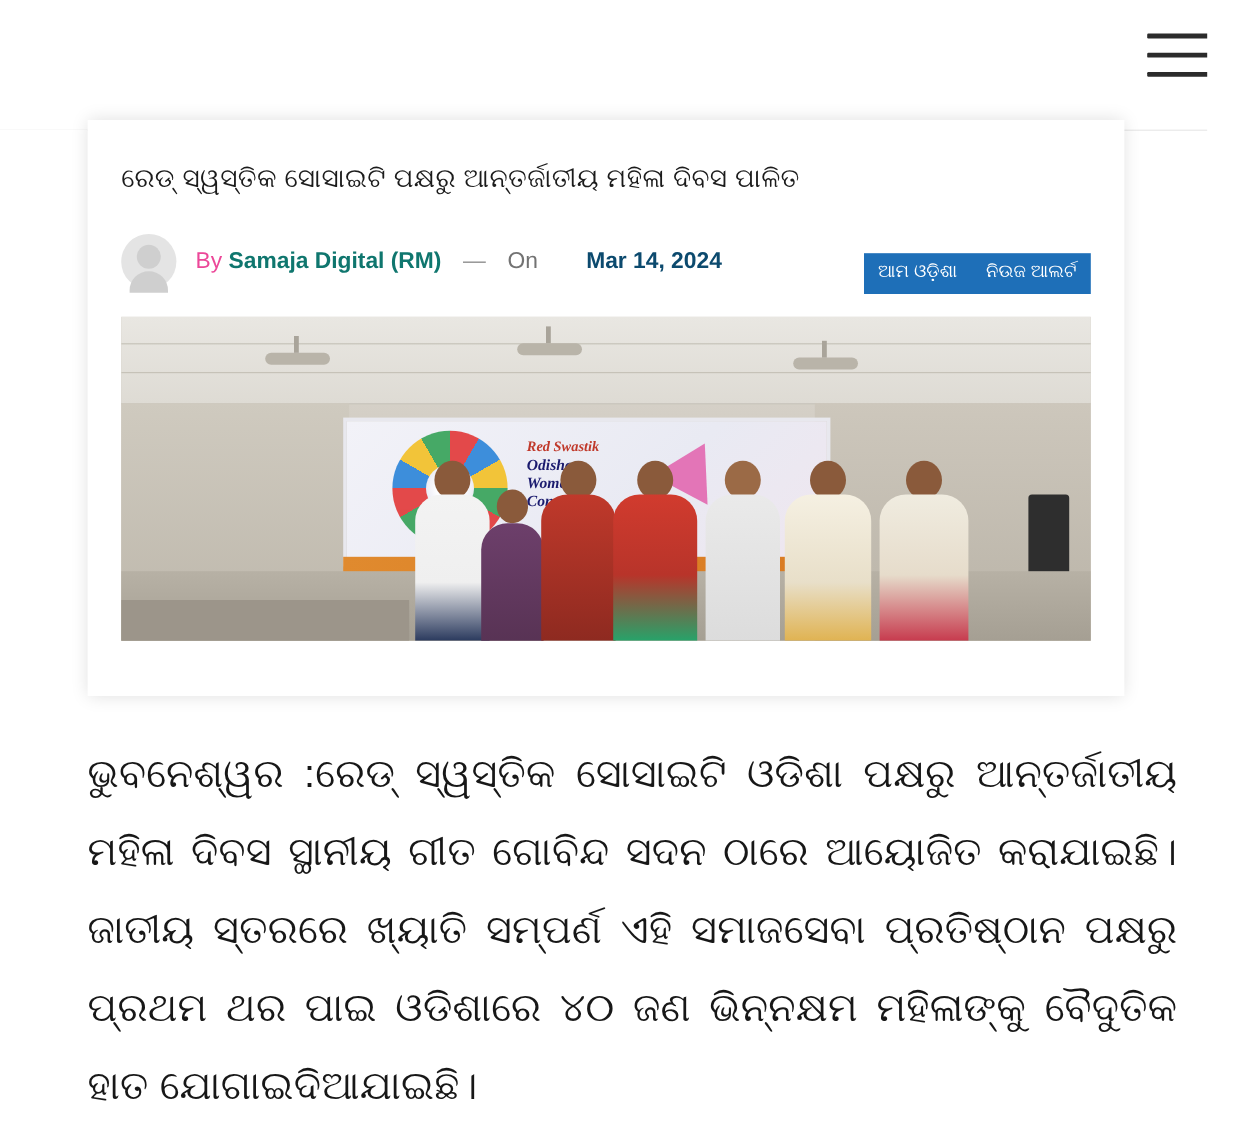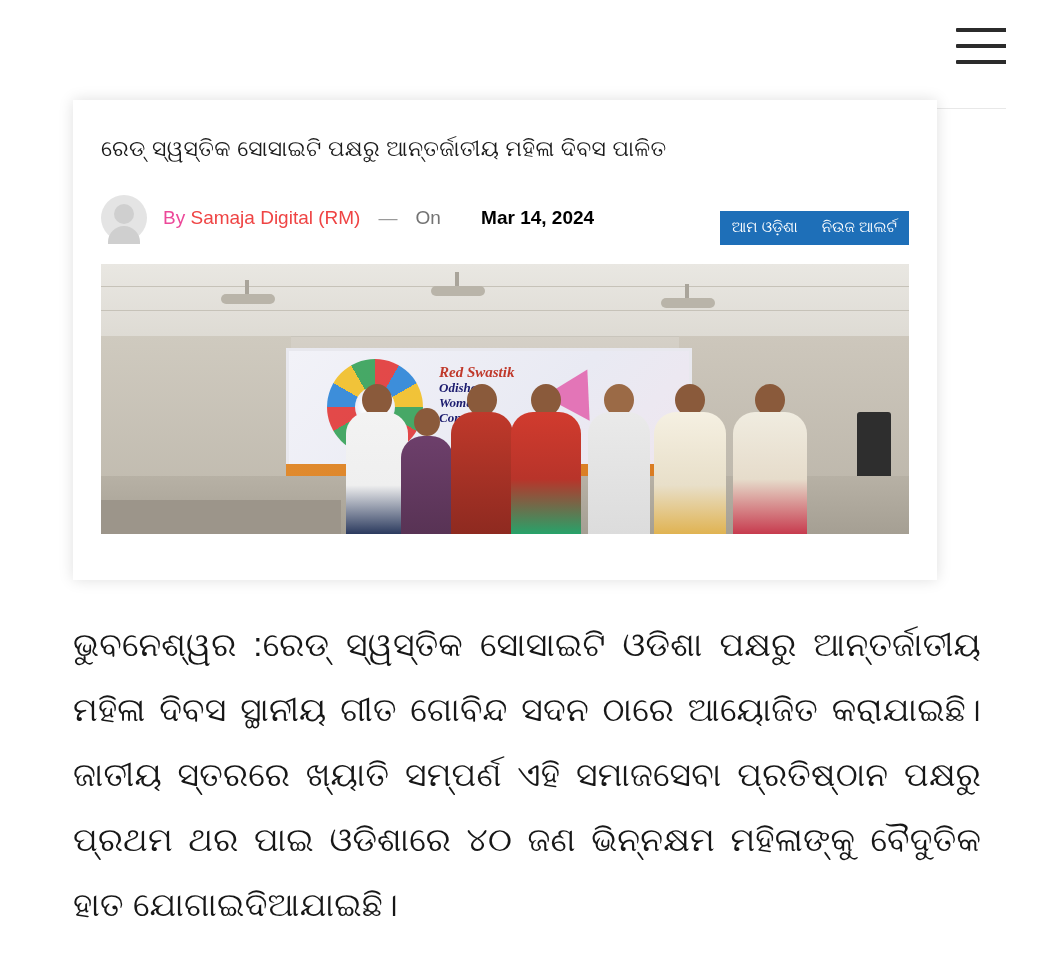--- a/index.html
+++ b/index.html
@@ -127,32 +127,32 @@
     width: 32px; height: 18px;
     border-radius: 16px 16px 0 0;
     background: #cfcfcf;
   }
   .byline {
     margin-left: 16px;
     font-size: 19px;
     color: #3d3d3d;
   }
   .byline .lbl { color: #ec4899; }
-  .byline .name { color: #ef4444; font-weight: normal; margin-top: 48px; }
+  .byline .name { color: #0f766e; font-weight: bold; margin-top: 48px; }
   .meta-dash {
     margin: 0 18px;
     color: #9a9a9a;
     font-size: 19px;
   }
   .dateline {
     font-size: 19px;
     color: #3d3d3d;
   }
   .dateline .lbl { color: #737373; }
-  .dateline .val { color: #000000; font-weight: bold; padding-left: 35px; }
+  .dateline .val { color: #0c4a6e; font-weight: bold; padding-left: 35px; }
   .tag-group {
     position: absolute;
     right: 0;
     top: 17px;
     display: flex;
     gap: 0;
   }
   .tag {
     background: #1e6fb8;
     color: #ffffff;
@@ -218,21 +218,21 @@
   .mandala::after{
     content:""; position:absolute; left:28px; top:28px;
     width:40px;height:40px;border-radius:50%;
     background: radial-gradient(#ffffff 40%, #d8d8ea 100%);
   }
   .poster-text {
     position:absolute; left:150px; top:14px; width:130px;
     color:#1b1b6e; font-family:"Liberation Serif", serif; font-weight:bold;
     font-size:13px; line-height:15px; font-style:italic;
   }
-  .poster-text .red { color:#c0392b; font-size:15px; display:block; }
+  .poster-text .red { color:#c0392b; font-size:12px; display:block; }
   .pink-arrow {
     position:absolute; left:262px; top:16px;
     width:0;height:0;
     border-left: 26px solid transparent;
     border-right: 26px solid transparent;
     border-bottom: 44px solid #e36fb3;
     transform: rotate(28deg);
     opacity:.95;
   }
   .banner-strip {

